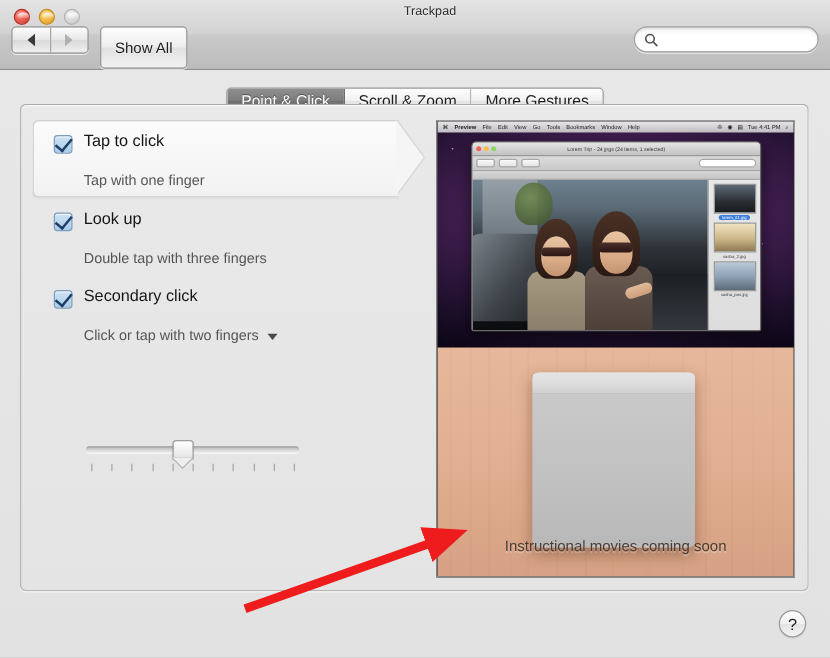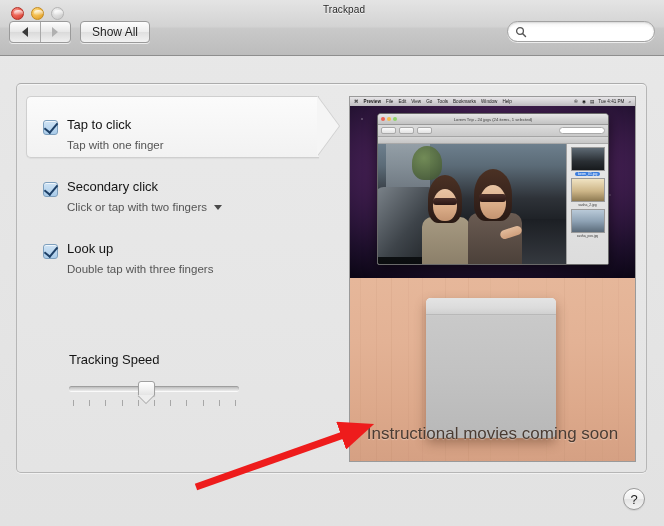--- a/index.html
+++ b/index.html
@@ -101,21 +101,21 @@
   .tri-right {
     width: 0; height: 0;
     border-top: 5px solid transparent;
     border-bottom: 5px solid transparent;
     border-left: 6px solid #b0b0b0;
   }
 
   #show-all-button {
     position: absolute;
     left: 80px; top: 21px;
-    height: 22px;
+    height: 34px;
     padding: 0 11px;
     display: flex;
     align-items: center;
     border: 1px solid #9a9a9a;
     border-radius: 4px;
     background: linear-gradient(to bottom, #fdfdfd 0%, #ededed 50%, #e0e0e0 51%, #f2f2f2 100%);
     font-size: 12px;
     color: #1e1e1e;
     box-shadow: 0 1px 0 rgba(255,255,255,0.7);
     text-shadow: 0 1px 0 rgba(255,255,255,0.6);
@@ -196,21 +196,21 @@
     left: 9px; top: 12px;
     width: 320px;
   }
 
   .option-row {
     position: relative;
     display: flex;
     align-items: flex-start;
     height: 62px;
     padding-left: 17px;
-    padding-top: 21px;
+    padding-top: 9px;
   }
   .option-row.selected::before {
     content: "";
     position: absolute;
     left: 0; top: 0;
     width: 292px; height: 60px;
     border: 1px solid #cfcfcf;
     border-right: none;
     border-radius: 5px 0 0 5px;
     background: linear-gradient(to bottom, #fbfbfb 0%, #f2f2f2 100%);
@@ -262,21 +262,21 @@
   }
   .option-title {
     font-size: 13px;
     color: #151515;
     line-height: 16px;
   }
   .option-sub {
     font-size: 11.5px;
     color: #555555;
     line-height: 16px;
-    margin-top: 4px;
+    margin-top: 16px;
     display: flex;
     align-items: center;
   }
   .popup-arrow {
     display: inline-block;
     margin-left: 7px;
     width: 0; height: 0;
     border-left: 4px solid transparent;
     border-right: 4px solid transparent;
     border-top: 5px solid #4a4a4a;
@@ -597,21 +597,21 @@
     width: 100%; height: 17px;
     border-radius: 5px 5px 0 0;
     background: linear-gradient(to bottom, #e4e4e4 0%, #dcdcdc 60%, #d0d0d0 100%);
     border-bottom: 1px solid rgba(150,150,150,0.55);
   }
   #preview-caption {
     position: absolute;
     left: 0; bottom: 18px;
     width: 100%;
     text-align: center;
-    font-size: 17px;
+    font-size: 12px;
     color: #4a3c33;
     text-shadow: 0 1px 1px rgba(255,255,255,0.35);
     z-index: 5;
   }
 
   
   #setup-bluetooth-button {
     position: absolute;
     left: 405px; top: 488px;
     height: 22px;
@@ -677,60 +677,72 @@
 
     <div id="search-field">
       <svg width="12" height="12" viewBox="0 0 12 12">
         <circle cx="5" cy="5" r="3.4" fill="none" stroke="#555" stroke-width="1.3"></circle>
         <line x1="7.5" y1="7.5" x2="10.5" y2="10.5" stroke="#555" stroke-width="1.4" stroke-linecap="round"></line>
       </svg>
       <input id="search-input" type="text" value="" placeholder="" style="">
     </div>
   </div>
 
+  <div id="tab-bar">
+    <div id="tab-group">
+      <div class="tab active">
+        <span>Point &amp; Click</span>
+      </div>
+      <div class="tab">
+        <span>Scroll &amp; Zoom</span>
+      </div>
+      <div class="tab">
+        <span>More Gestures</span>
+      </div>
+    </div>
+  </div>
 
   <div id="main-panel">
 
     <div id="options-list">
 
       <div class="option-row selected">
         <div class="checkbox checked"></div>
         <div class="option-text">
           <div class="option-title">Tap to click</div>
           <div class="option-sub">
             <span>Tap with one finger</span>
+          </div>
+        </div>
+      </div>
+
+      <div class="option-row">
+        <div class="checkbox checked"></div>
+        <div class="option-text">
+          <div class="option-title">Look up</div>
+          <div class="option-sub">
+            <span>Double tap with three fingers</span>
           </div>
         </div>
       </div>
 
       <div class="option-row">
         <div class="checkbox checked"></div>
         <div class="option-text">
           <div class="option-title">Secondary click</div>
           <div class="option-sub">
             <span>Click or tap with two fingers</span>
             <span class="popup-arrow"></span>
           </div>
         </div>
       </div>
 
-      <div class="option-row">
-        <div class="checkbox checked"></div>
-        <div class="option-text">
-          <div class="option-title">Look up</div>
-          <div class="option-sub">
-            <span>Double tap with three fingers</span>
-          </div>
-        </div>
-      </div>
-
     </div>
 
     <div id="tracking-speed">
-      <div id="tracking-speed-label">Tracking Speed</div>
       <div id="slider">
         <div id="slider-track"></div>
         <div id="slider-thumb" style="left: 68.85px;"></div>
         <div id="slider-ticks">
             <div class="tick" style="left: 4px;"></div>
             <div class="tick" style="left: 20.2px;"></div>
             <div class="tick" style="left: 36.4px;"></div>
             <div class="tick" style="left: 52.6px;"></div>
             <div class="tick" style="left: 68.8px;"></div>
             <div class="tick" style="left: 85px;"></div>

